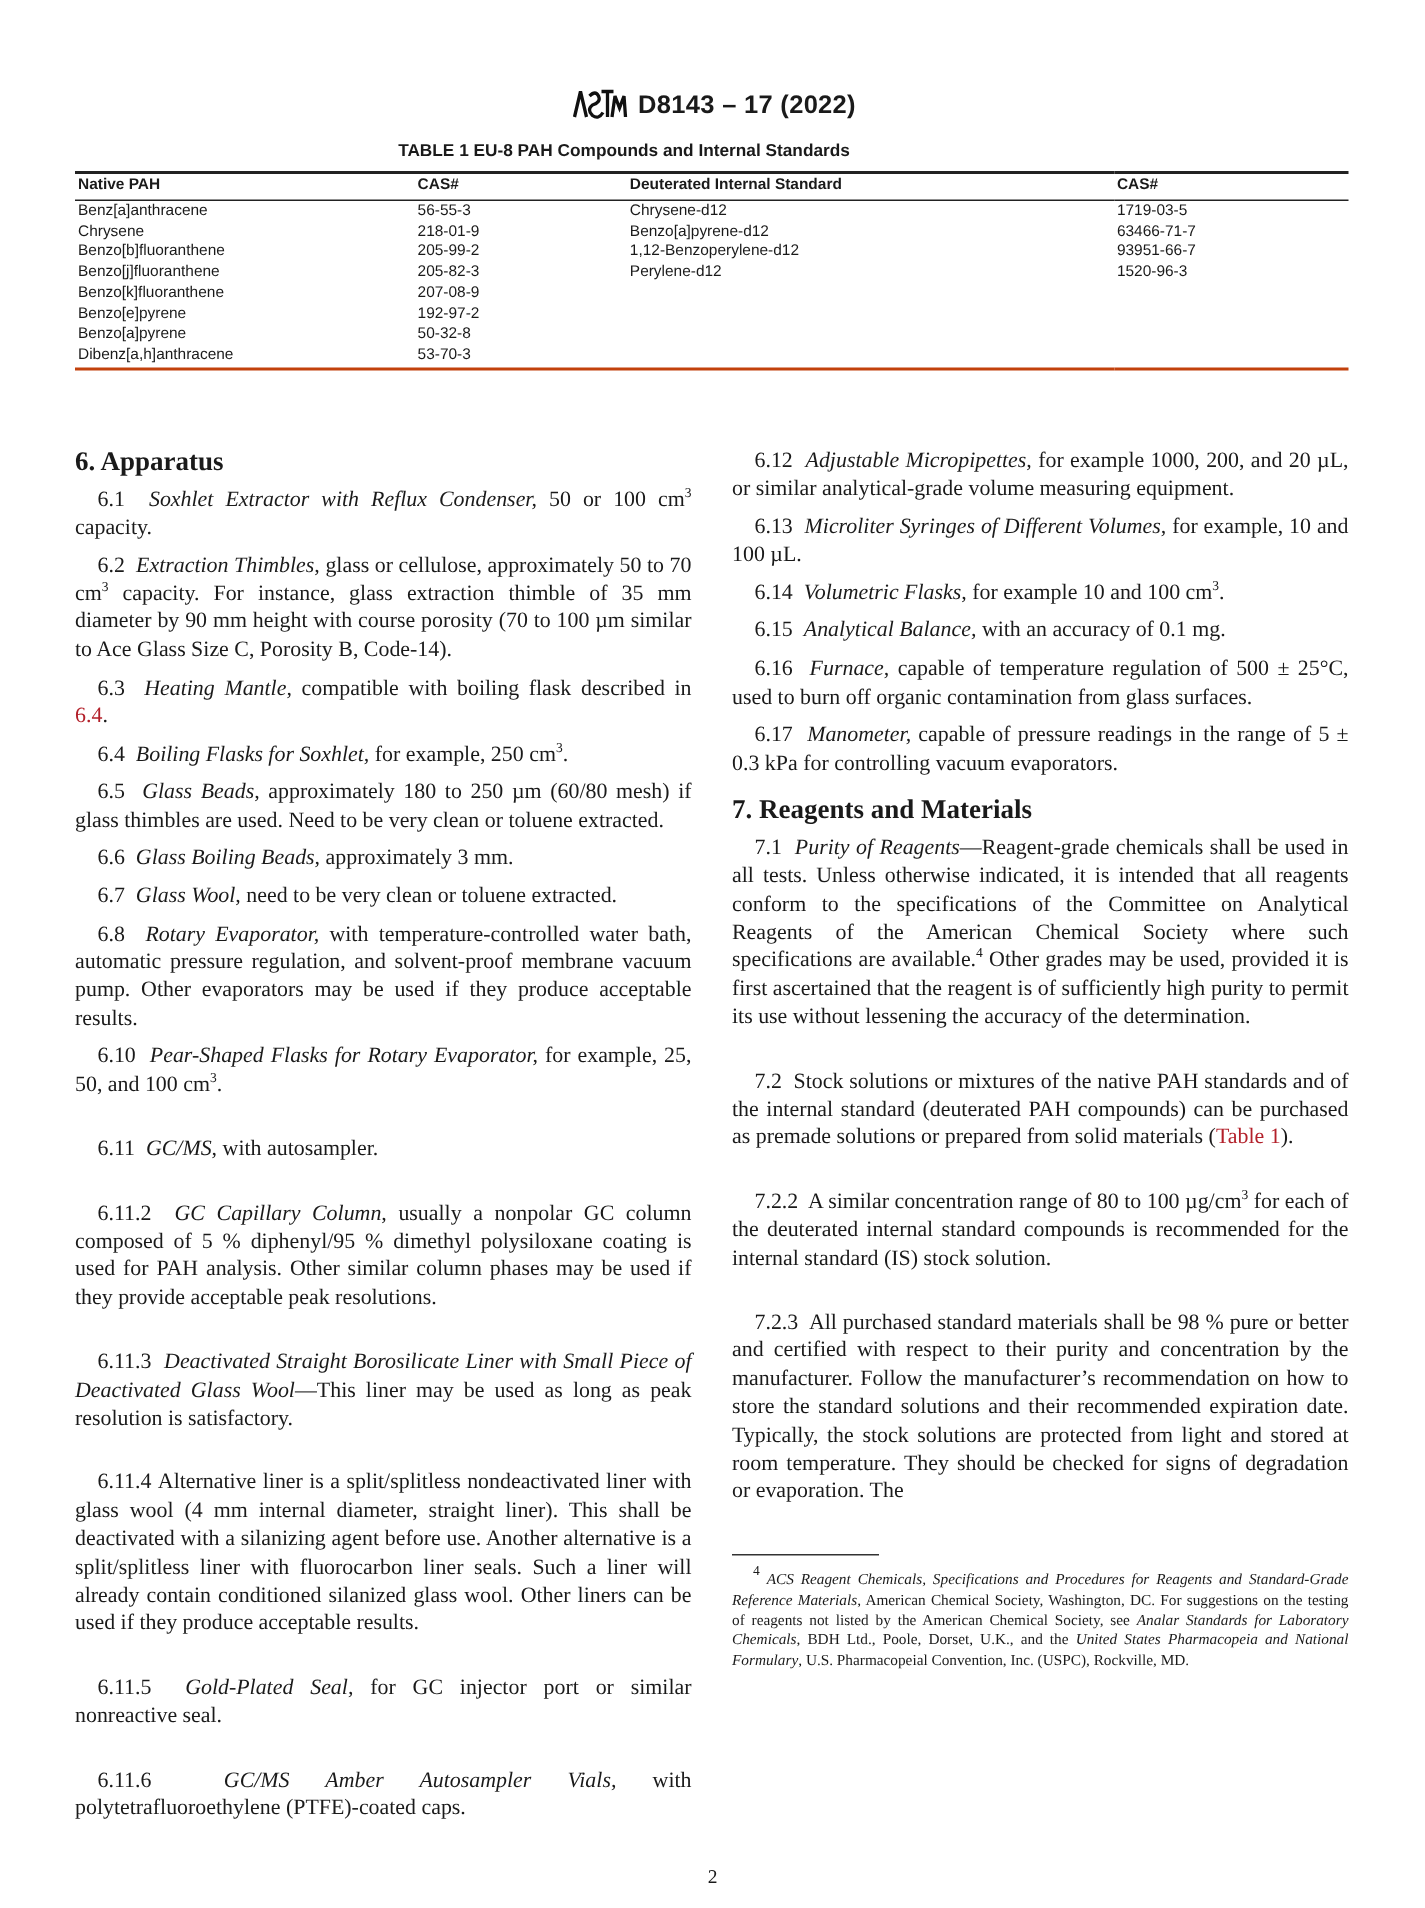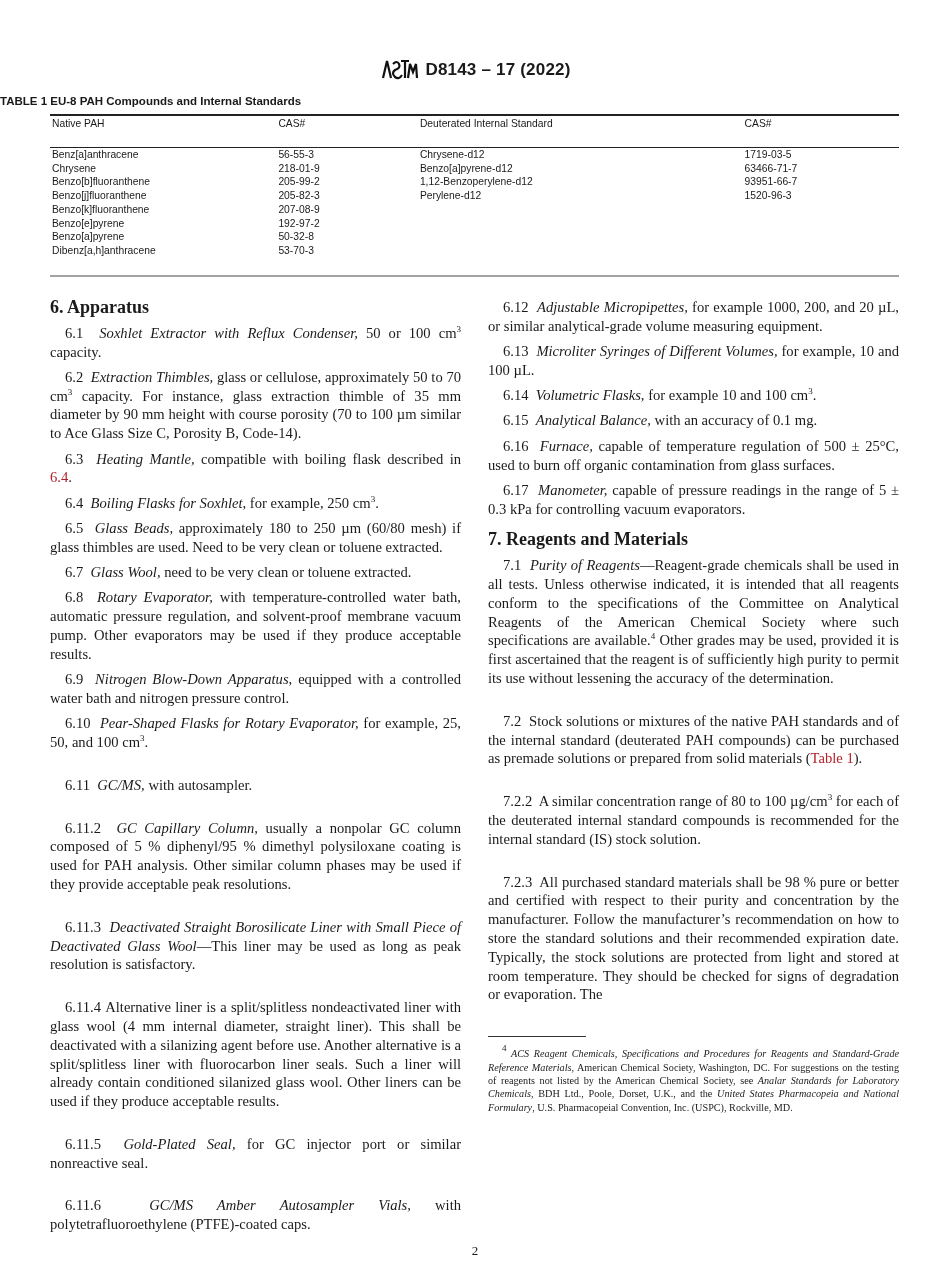--- a/index.html
+++ b/index.html
@@ -1,24 +1,24 @@
 <!DOCTYPE html>
 <html><head>
   <meta charset="utf-8">
   <style>
     html, body { margin: 0; padding: 0; background: #ffffff; }
     body { width: 950px; height: 1272px; position: relative; overflow: hidden; color: #1a1a1a; }
     .header { position: absolute; top: 56px; left: 0; width: 950px; display: flex; justify-content: center; align-items: center; gap: 6px; }
     .logo { width: 40px; height: 28px; display: inline-block; }
     .doc-id { font-family: "Liberation Sans", sans-serif; font-weight: bold; font-size: 17px; letter-spacing: 0.2px; }
-    .table-title { position: absolute; top: 95px; left: 0; width: 832px; font-family: "Liberation Sans", sans-serif; font-weight: bold; font-size: 11.5px; }
+    .table-title { position: absolute; top: 95px; left: 0; width: 832px; text-align: center; font-family: "Liberation Sans", sans-serif; font-weight: bold; font-size: 11.5px; }
     .pah-table { position: absolute; top: 114px; left: 50px; width: 849px; border-collapse: collapse; font-family: "Liberation Sans", sans-serif; font-size: 10.3px; }
-    .pah-table thead tr th { text-align: left; font-weight: normal; padding: 2px 0 17px 2px; border-top: 2px solid #222; border-bottom: 1px solid #222; line-height: 12px; }
+    .pah-table thead tr th { text-align: left; font-weight: bold; padding: 2px 0 3px 2px; border-top: 2px solid #222; border-bottom: 1px solid #222; line-height: 12px; }
     .pah-table tbody td { padding: 0 0 0 2px; line-height: 13.7px; height: 13.7px; margin-left: 25px; }
-    .pah-table tbody tr:last-child td { border-bottom: 2px solid #a3a3a3; padding-bottom: 17px; }
+    .pah-table tbody tr:last-child td { border-bottom: 2px solid #c2410c; padding-bottom: 1px; }
     .c1 { width: 226px; } .c2 { width: 141px; } .c3 { width: 326px; } .c4 { width: 156px; }
 
     .col { position: absolute; top: 298px; width: 411px; font-family: "Liberation Serif", serif; font-size: 14.6px; line-height: 18.8px; text-align: justify; }
     .col-left { left: 50px; }
     .col-right { left: 488px; }
     .sec-head { font-weight: bold; font-size: 18px; margin: 0 0 7px 0; }
     .para { margin: 0 0 6.5px 0; text-indent: 15px; }
     .para.tight { margin-bottom: 0; margin-top: 24px; }
     .it { font-style: italic; }
     sup { font-size: 9px; line-height: 0; vertical-align: 6px; }
@@ -111,26 +111,26 @@
   <p class="para"><span>6.1</span>&nbsp; <span class="it">Soxhlet Extractor with Reflux Condenser,</span><span> 50 or 100 cm</span><sup>3</sup><span> capacity.</span></p>
 
   <p class="para"><span>6.2</span>&nbsp; <span class="it">Extraction Thimbles,</span><span> glass or cellulose, approximately 50 to 70 cm</span><sup>3</sup><span> capacity. For instance, glass extraction thimble of 35 mm diameter by 90 mm height with course porosity (70 to 100 µm similar to Ace Glass Size C, Porosity B, Code-14).</span></p>
 
   <p class="para"><span>6.3</span>&nbsp; <span class="it">Heating Mantle,</span><span> compatible with boiling flask described in </span><span class="link">6.4</span><span>.</span></p>
 
   <p class="para"><span>6.4</span>&nbsp; <span class="it">Boiling Flasks for Soxhlet,</span><span> for example, 250 cm</span><sup>3</sup><span>.</span></p>
 
   <p class="para"><span>6.5</span>&nbsp; <span class="it">Glass Beads,</span><span> approximately 180 to 250 µm (60/80 mesh) if glass thimbles are used. Need to be very clean or toluene extracted.</span></p>
 
+  <p class="para"><span>6.6</span>&nbsp; <span class="it">Glass Boiling Beads,</span><span> approximately 3 mm.</span></p>
 
   <p class="para"><span>6.7</span>&nbsp; <span class="it">Glass Wool,</span><span> need to be very clean or toluene extracted.</span></p>
 
   <p class="para"><span>6.8</span>&nbsp; <span class="it">Rotary Evaporator,</span><span> with temperature-controlled water bath, automatic pressure regulation, and solvent-proof membrane vacuum pump. Other evaporators may be used if they produce acceptable results.</span></p>
 
-  <p class="para"><span>6.9</span>&nbsp; <span class="it">Nitrogen Blow-Down Apparatus,</span><span> equipped with a controlled water bath and nitrogen pressure control.</span></p>
 
   <p class="para"><span>6.10</span>&nbsp; <span class="it">Pear-Shaped Flasks for Rotary Evaporator,</span><span> for example, 25, 50, and 100 cm</span><sup>3</sup><span>.</span></p>
 
   <p class="para tight"><span>6.11</span>&nbsp; <span class="it">GC/MS,</span><span> with autosampler.</span></p>
 
 
   <p class="para tight"><span>6.11.2</span>&nbsp; <span class="it">GC Capillary Column,</span><span> usually a nonpolar GC column composed of 5 % diphenyl/95 % dimethyl polysiloxane coating is used for PAH analysis. Other similar column phases may be used if they provide acceptable peak resolutions.</span></p>
 
   <p class="para tight"><span>6.11.3</span>&nbsp; <span class="it">Deactivated Straight Borosilicate Liner with Small Piece of Deactivated Glass Wool</span><span>—This liner may be used as long as peak resolution is satisfactory.</span></p>
 

